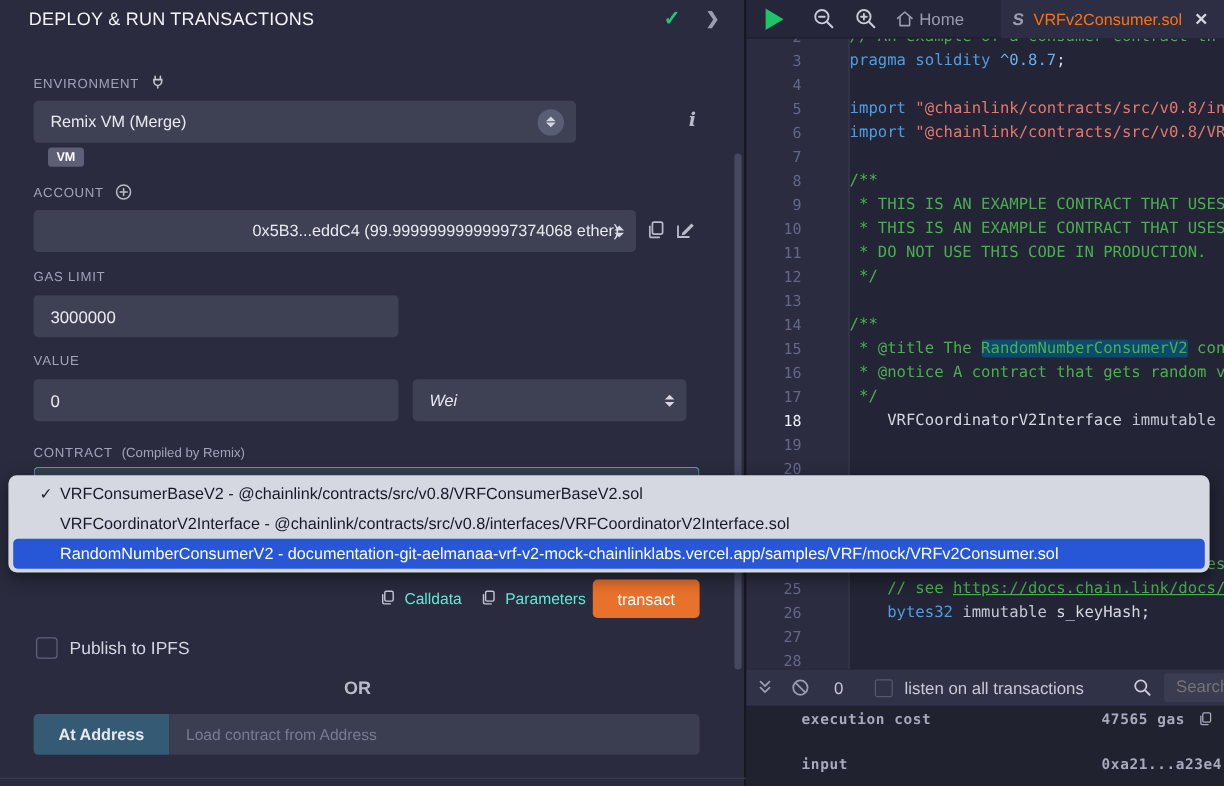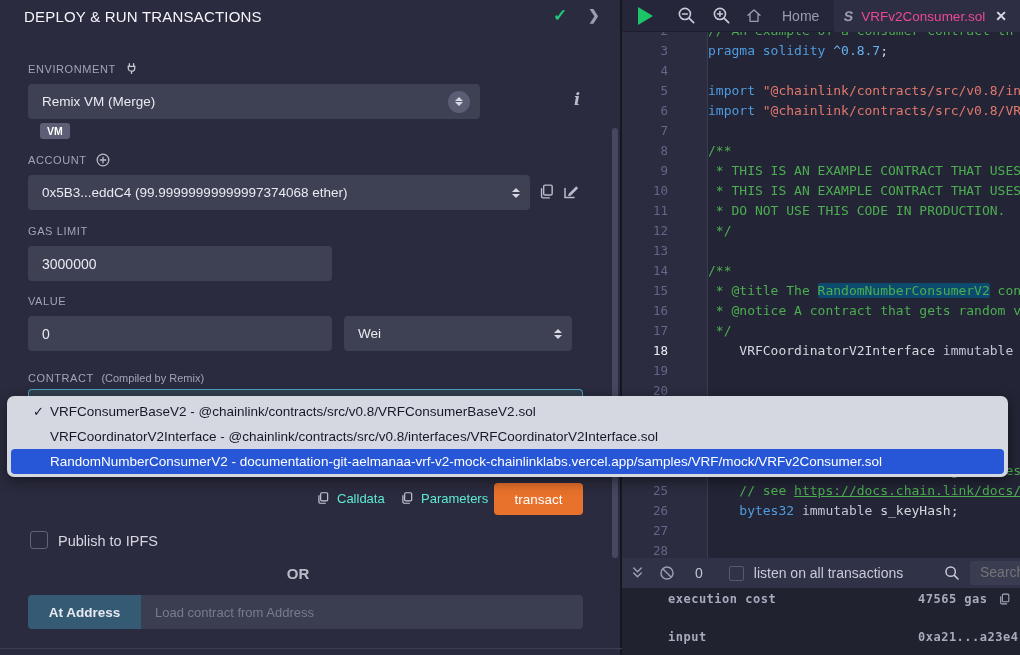--- a/index.html
+++ b/index.html
@@ -49,24 +49,24 @@
   .dd-check { position:absolute; left:26px; width:14px; font-size:13px; color:#181927; }
   .dd-sel { background:#2757d6; color:#fff; border-radius:4px; margin:0 4px; padding-left:39px; }
   .dd-sel .dd-check { left:22px; }
 
   
   .right-panel { position:absolute; left:622px; top:0; width:398px; height:655px; background:#232435; }
 
   .tabbar { position:absolute; left:0; top:0; width:398px; height:32px; background:#25263a; z-index:40; border-bottom:1px solid #1e1f2c; }
   .play-icon { position:absolute; left:16px; top:7px; width:0; height:0; border-top:9px solid transparent; border-bottom:9px solid transparent; border-left:15px solid #1dc468; }
   .tb-ico { position:absolute; top:6px; color:#c9cad8; }
-  .home-tab { position:absolute; left:112px; top:0; height:32px; display:flex; align-items:center; gap:20px; color:#9a9cb0; font-size:14px; padding:0 12px; }
+  .home-tab { position:absolute; left:112px; top:0; height:32px; display:flex; align-items:center; gap:4px; color:#9a9cb0; font-size:14px; padding:0 12px; }
   .file-tab { position:absolute; left:212px; top:0; width:186px; height:32px; background:#2d2e44; display:flex; align-items:center; gap:8px; padding:0 10px; }
   .sol-icon { color:#9a9cb0; font-weight:bold; font-size:14px; transform:skewX(-8deg); }
-  .file-tab-label { color:#ec4899; font-size:13.5px; white-space:nowrap; }
+  .file-tab-label { color:#f97316; font-size:13.5px; white-space:nowrap; }
   .tab-close { color:#d6d7e2; font-size:14px; font-weight:bold; margin-left:2px; }
 
   .editor { position:absolute; left:0; top:0; width:398px; height:558px; overflow:hidden; }
   .gutter-band { position:absolute; left:0; top:32px; width:85px; height:526px; background:#2b2c3f; }
   .gutter { position:absolute; left:0; top:21px; width:46px; }
   .ln { height:20px; line-height:20px; text-align:right; color:#63678a; font-family:"DejaVu Sans Mono",monospace; font-size:12.5px; }
   .ln-cur { color:#eef0f8; }
   .code-sep { position:absolute; left:85px; top:32px; width:1px; height:526px; background:#3a3c50; }
   .code { position:absolute; left:86px; top:21px; width:312px; }
   .cl { height:20px; line-height:20px; white-space:pre; overflow:hidden; font-family:"DejaVu Sans Mono",monospace; font-size:13px; }
@@ -116,21 +116,21 @@
     <div class="icon-btn info-i">i</div>
     <div class="vm-badge">VM</div>
 
     <div class="fld-label" style="left:28px; top:153px;">
       <span>ACCOUNT</span>
       <svg width="14" height="14" viewBox="0 0 24 24" style="vertical-align:-3px; margin-left:6px;">
           <circle cx="12" cy="12" r="10" stroke="#b9bbc9" stroke-width="2.2" fill="none"></circle>
           <path d="M12 7v10M7 12h10" stroke="#b9bbc9" stroke-width="2.2" stroke-linecap="round"></path>
         </svg>
     </div>
-    <div class="sel" style="left:28px; top:175px; width:502px;">
+    <div class="sel" style="left:28px; top:175px; width:502px;justify-content:flex-end;">
       <span>0x5B3...eddC4 (99.99999999999997374068 ether)</span>
       <span class="arrows-plain">
           <span class="tri-up"></span>
           <span class="tri-dn"></span>
         </span>
     </div>
     <svg class="icon-btn" style="left:538px; top:182px;" width="17" height="19" viewBox="0 0 24 24">
         <rect x="8" y="3" width="12" height="14" rx="2" stroke="#b9bbc9" stroke-width="2" fill="none"></rect>
         <path d="M5 8v11a2 2 0 0 0 2 2h9" stroke="#b9bbc9" stroke-width="2" fill="none" stroke-linecap="round"></path>
       </svg>
@@ -141,21 +141,21 @@
 
     <div class="fld-label" style="left:28px; top:225px;">GAS LIMIT</div>
     <div class="inp" style="left:28px; top:246px; width:304px;">
       <input value="3000000" style="">
     </div>
 
     <div class="fld-label" style="left:28px; top:295px;">VALUE</div>
     <div class="inp" style="left:28px; top:316px; width:304px;">
       <input value="0" style="">
     </div>
-    <div class="sel" style="left:344px; top:316px; width:228px;">
+    <div class="sel" style="left:344px; top:316px; width:228px;font-style:italic;">
       <span>Wei</span>
       <span class="arrows-plain">
           <span class="tri-up"></span>
           <span class="tri-dn"></span>
         </span>
     </div>
 
     <div class="fld-label" style="left:28px; top:372px;">
       <span>CONTRACT</span>
       <span class="hint" style="margin-left:4px;">(Compiled by Remix)</span>

